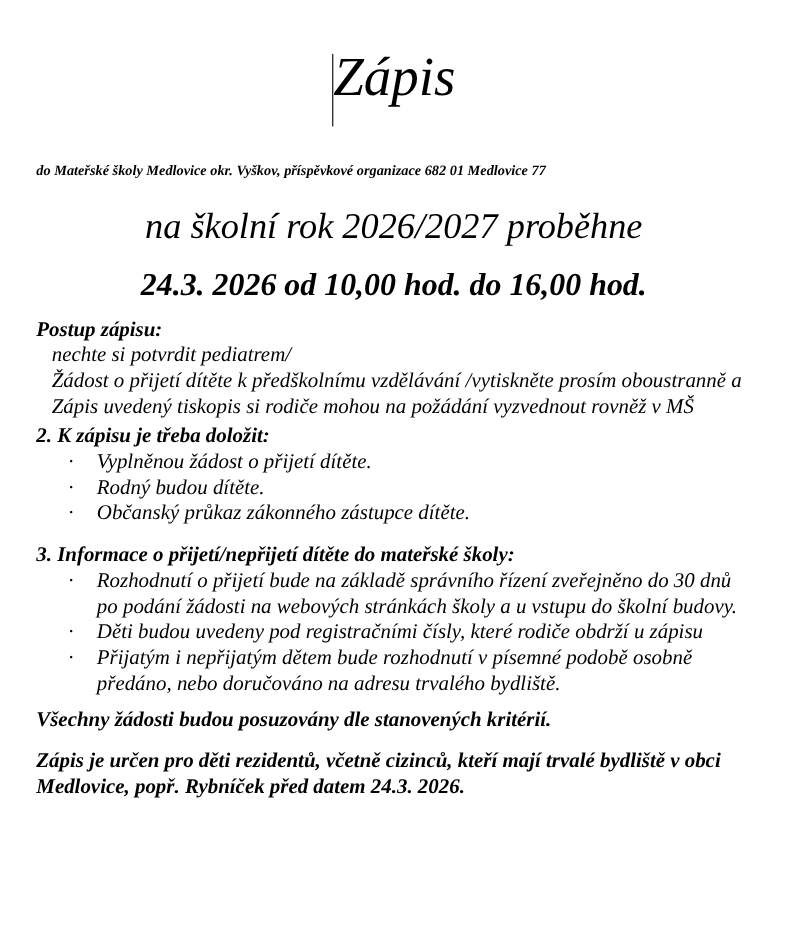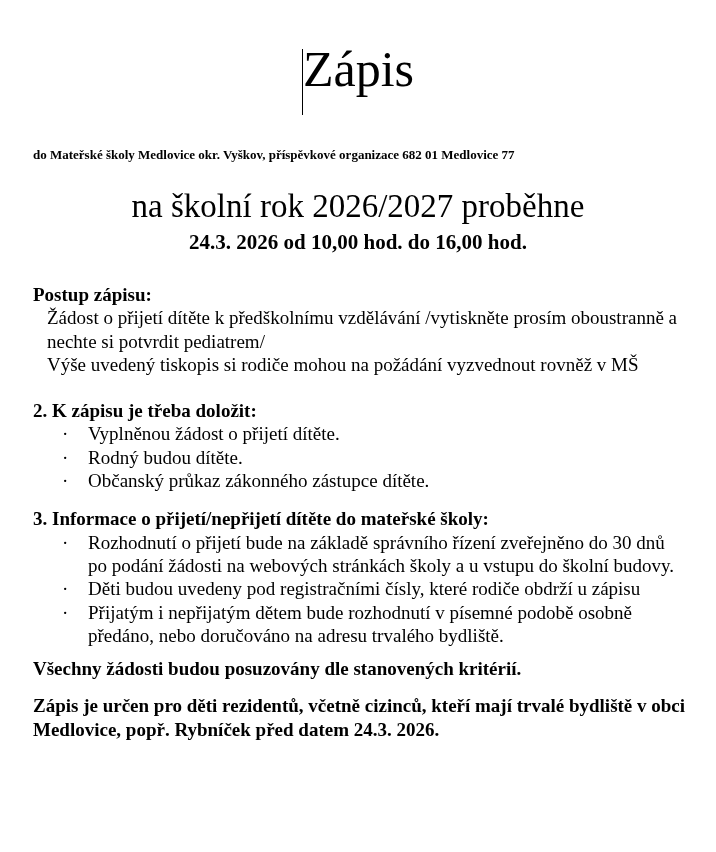--- a/index.html
+++ b/index.html
@@ -4,33 +4,34 @@
 <style>
   * { margin:0; padding:0; box-sizing:border-box; }
   html,body { background:#ffffff; }
   .page {
     position:relative;
     width:716px; height:852px;
     background:#ffffff;
     color:#000000;
     font-family:"Liberation Serif", serif;
     overflow:hidden;
+    font-style:italic;
   }
   
   .title-row { margin-top:34px; height:70px; line-height:70px; text-align:center; white-space:nowrap; }
   .caret { display:inline-block; width:1px; height:66px; background:#000; vertical-align:middle; }
   .doc-title { font-size:50px; font-weight:normal; display:inline; }
   
   .subtitle { margin:40px 36px 16px 33px; font-size:13px; font-weight:bold; line-height:21px; }
   .year-line { margin-top:24px; text-align:center; font-size:33px; line-height:34px; }
-  .date-line { text-align:center; font-size:21px; font-weight:bold; line-height:38px; }
+  .date-line { margin-top:17px; text-align:center; font-size:29px; font-weight:bold; line-height:38px; }
   
   .block { margin-left:33px; margin-right:30px; font-size:19px; line-height:23.3px; }
-  .block-1 { margin-top:22px; }
-  .block-2 { margin-top:23px; }
+  .block-1 { margin-top:10px; }
+  .block-2 { margin-top:4px; }
   .block-3 { margin-top:15px; }
   .bold { font-weight:bold; }
   .indent-1 { padding-left:14px; }
   .indent-2 { padding-left:20px; }
   .bullet-row { display:flex; padding-left:29px; }
   .bullet-glyph { flex:0 0 26px; }
   .bullet-text { flex:1; }
   .footer-1 { margin-top:10px; font-weight:bold; }
   .footer-2 { margin-top:14px; margin-right:28px; font-weight:bold; }
 </style>
@@ -42,23 +43,23 @@
   <div class="title-row"><span class="caret"></span><h1 class="doc-title">Zápis</h1></div>
 
   <div class="subtitle">do Mateřské školy Medlovice okr. Vyškov, příspěvkové organizace 682 01 Medlovice 77</div>
 
   <div class="year-line">na školní rok 2026/2027 proběhne</div>
 
   <div class="date-line">24.3. 2026 od 10,00 hod. do 16,00 hod.</div>
 
   <div class="block block-1">
     <div class="bold">Postup zápisu:</div>
+    <div class="indent-1">nechte si potvrdit pediatrem/</div>
     <div class="indent-1">Žádost o přijetí dítěte k předškolnímu vzdělávání /vytiskněte prosím oboustranně a</div>
-    <div class="indent-1">nechte si potvrdit pediatrem/</div>
-    <div class="indent-1">Výše uvedený tiskopis si rodiče mohou na požádání vyzvednout rovněž v MŠ</div>
+    <div class="indent-1">Zápis uvedený tiskopis si rodiče mohou na požádání vyzvednout rovněž v MŠ</div>
   </div>
 
   <div class="block block-2">
     <div class="bold">2. K zápisu je třeba doložit:</div>
     <div class="bullet-row">
       <span class="bullet-glyph">·</span>
       <span class="bullet-text">Vyplněnou žádost o přijetí dítěte.</span>
     </div>
     <div class="bullet-row">
       <span class="bullet-glyph">·</span>

